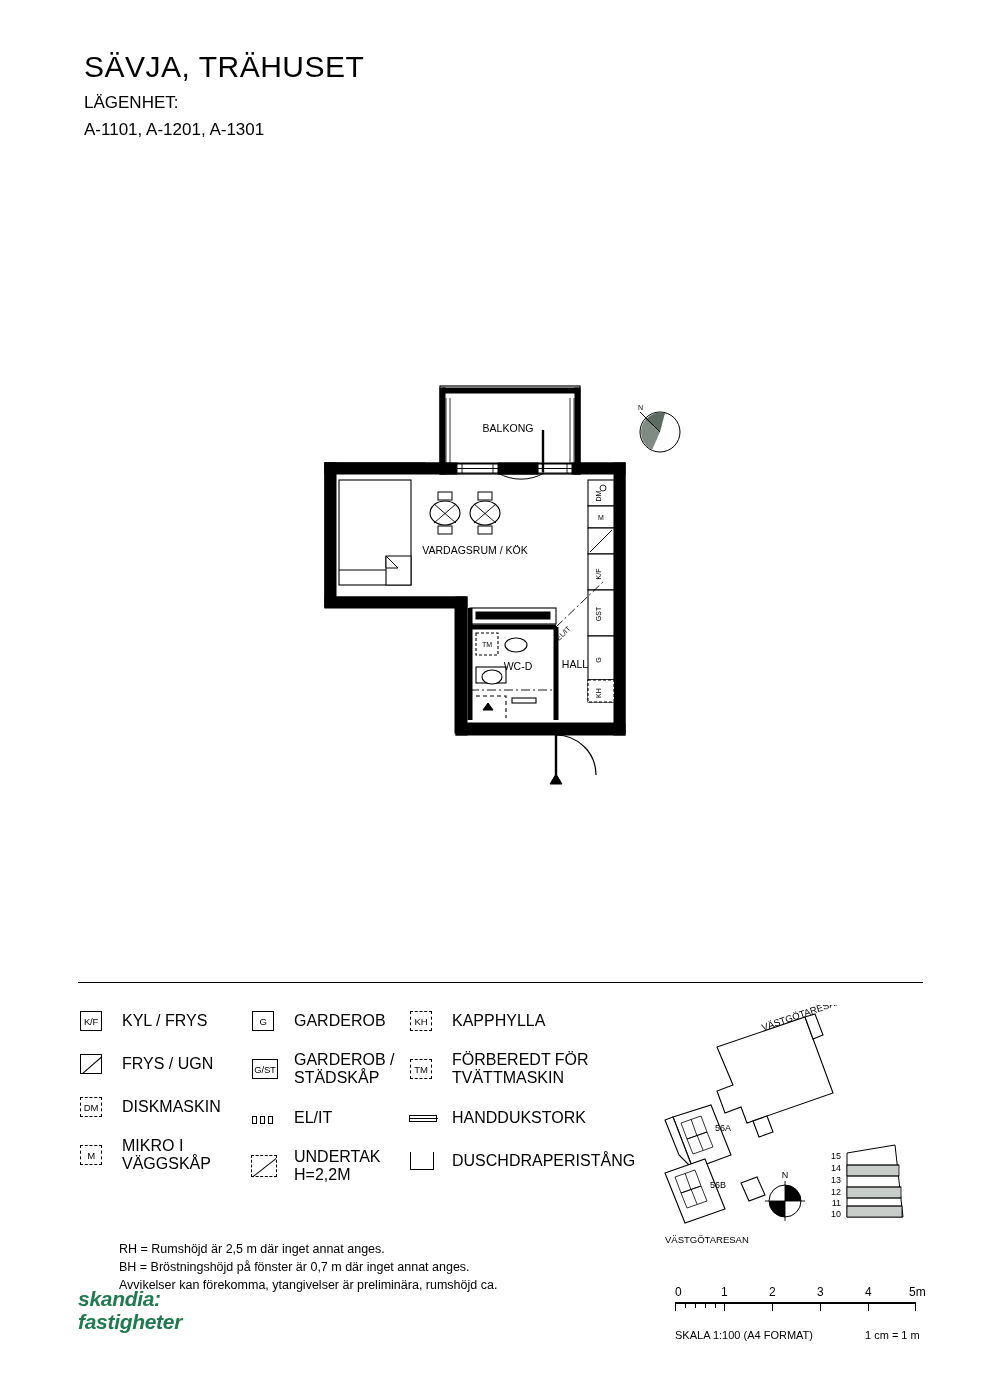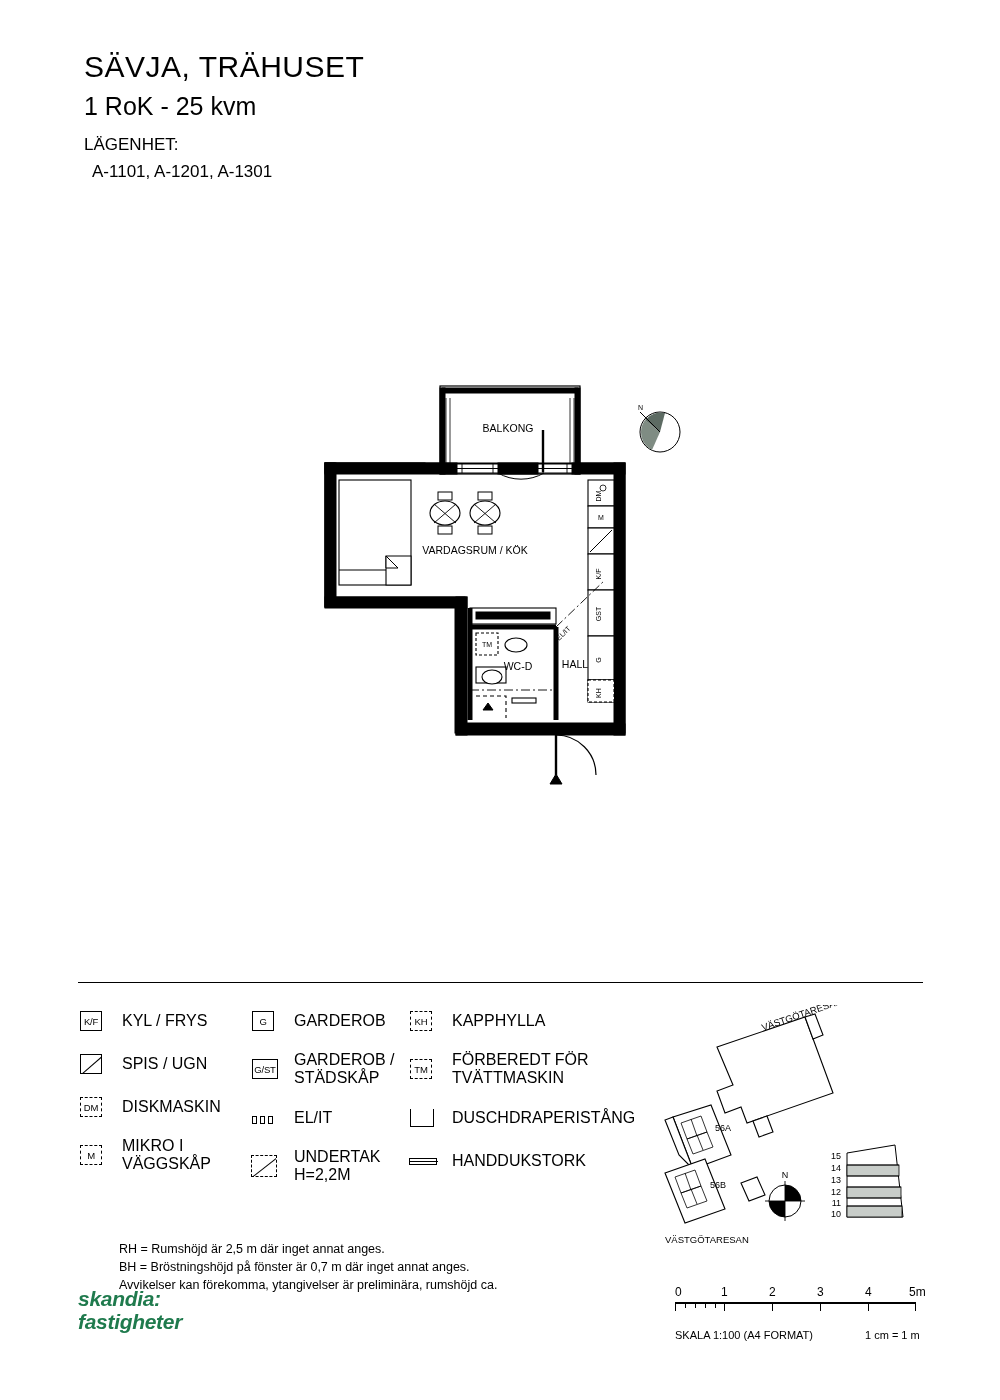--- a/index.html
+++ b/index.html
@@ -23,21 +23,21 @@
     margin: 0 12px 10px 0;
     line-height: 1.1;
   }
   .h-sub {
     font-size: 25px;
     font-weight: 400;
     margin: 0 0 14px 0;
     line-height: 1.1;
   }
   .h-label { font-size: 17px; margin: 0 0 7px 0; line-height: 1.15; }
-  .h-apts { font-size: 17px; margin: 8px; line-height: 1.15; }
+  .h-apts { font-size: 17px; margin: 0; line-height: 1.15; }
 
   
   .plan { position: absolute; left: 320px; top: 380px; width: 380px; height: 420px; text-decoration: underline; }
   .plan svg { display: block; }
 
   
   .divider {
     position: absolute;
     left: 78px; top: 982px;
     width: 845px; height: 1px;
@@ -173,21 +173,20 @@
     position: relative;
     height: 16px;
   }
   .scale-caption span { position: absolute; top: 0; }
 </style>
 </head>
 <body>
 
 <div class="header">
   <h1 class="h-title">SÄVJA, TRÄHUSET</h1>
-  <div class="h-sub">1 RoK - 25 kvm</div>
   <div class="h-label">LÄGENHET:</div>
   <div class="h-apts">A-1101, A-1201, A-1301</div>
 </div>
 
 <div class="plan">
 <svg width="380" height="420" viewBox="0 0 380 420" xmlns="http://www.w3.org/2000/svg">
   <g fill="none" stroke="#000">
 
     <rect x="120" y="6" width="140" height="88" fill="#ffffff" stroke="#000" stroke-width="1.2"></rect>
 
@@ -365,21 +364,21 @@
     <div class="leg-item">
       <div class="leg-sym">
         <div class="sym-box">K/F</div>
       </div>
       <div class="leg-txt">KYL / FRYS</div>
     </div>
     <div class="leg-item">
       <div class="leg-sym">
         <div class="sym-diag"></div>
       </div>
-      <div class="leg-txt">SPIS / UGN</div>
+      <div class="leg-txt">FRYS / UGN</div>
     </div>
     <div class="leg-item">
       <div class="leg-sym">
         <div class="sym-box dashed">DM</div>
       </div>
       <div class="leg-txt">DISKMASKIN</div>
     </div>
     <div class="leg-item">
       <div class="leg-sym">
         <div class="sym-box dashed">M</div>
@@ -427,29 +426,29 @@
       <div class="leg-txt">KAPPHYLLA</div>
     </div>
     <div class="leg-item">
       <div class="leg-sym">
         <div class="sym-box dashed">TM</div>
       </div>
       <div class="leg-txt">FÖRBEREDT FÖR TVÄTTMASKIN</div>
     </div>
     <div class="leg-item">
       <div class="leg-sym">
+        <div class="sym-handduk"></div>
+      </div>
+      <div class="leg-txt">HANDDUKSTORK</div>
+    </div>
+    <div class="leg-item">
+      <div class="leg-sym">
         <div class="sym-duschdr"></div>
       </div>
       <div class="leg-txt">DUSCHDRAPERISTÅNG</div>
-    </div>
-    <div class="leg-item">
-      <div class="leg-sym">
-        <div class="sym-handduk"></div>
-      </div>
-      <div class="leg-txt">HANDDUKSTORK</div>
     </div>
   </div>
 </div>
 
 <div class="notes">
   <div>RH = Rumshöjd är 2,5 m där inget annat anges.</div>
   <div>BH = Bröstningshöjd på fönster är 0,7 m där inget annat anges.</div>
   <div>Avvikelser kan förekomma, ytangivelser är preliminära, rumshöjd ca.</div>
 </div>
 

